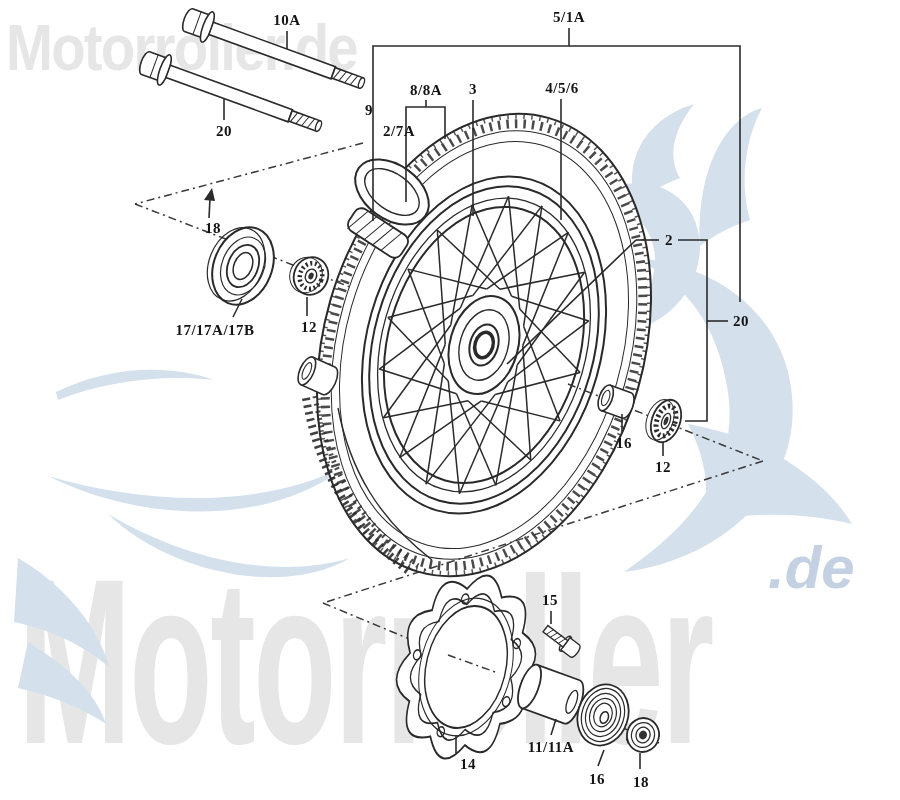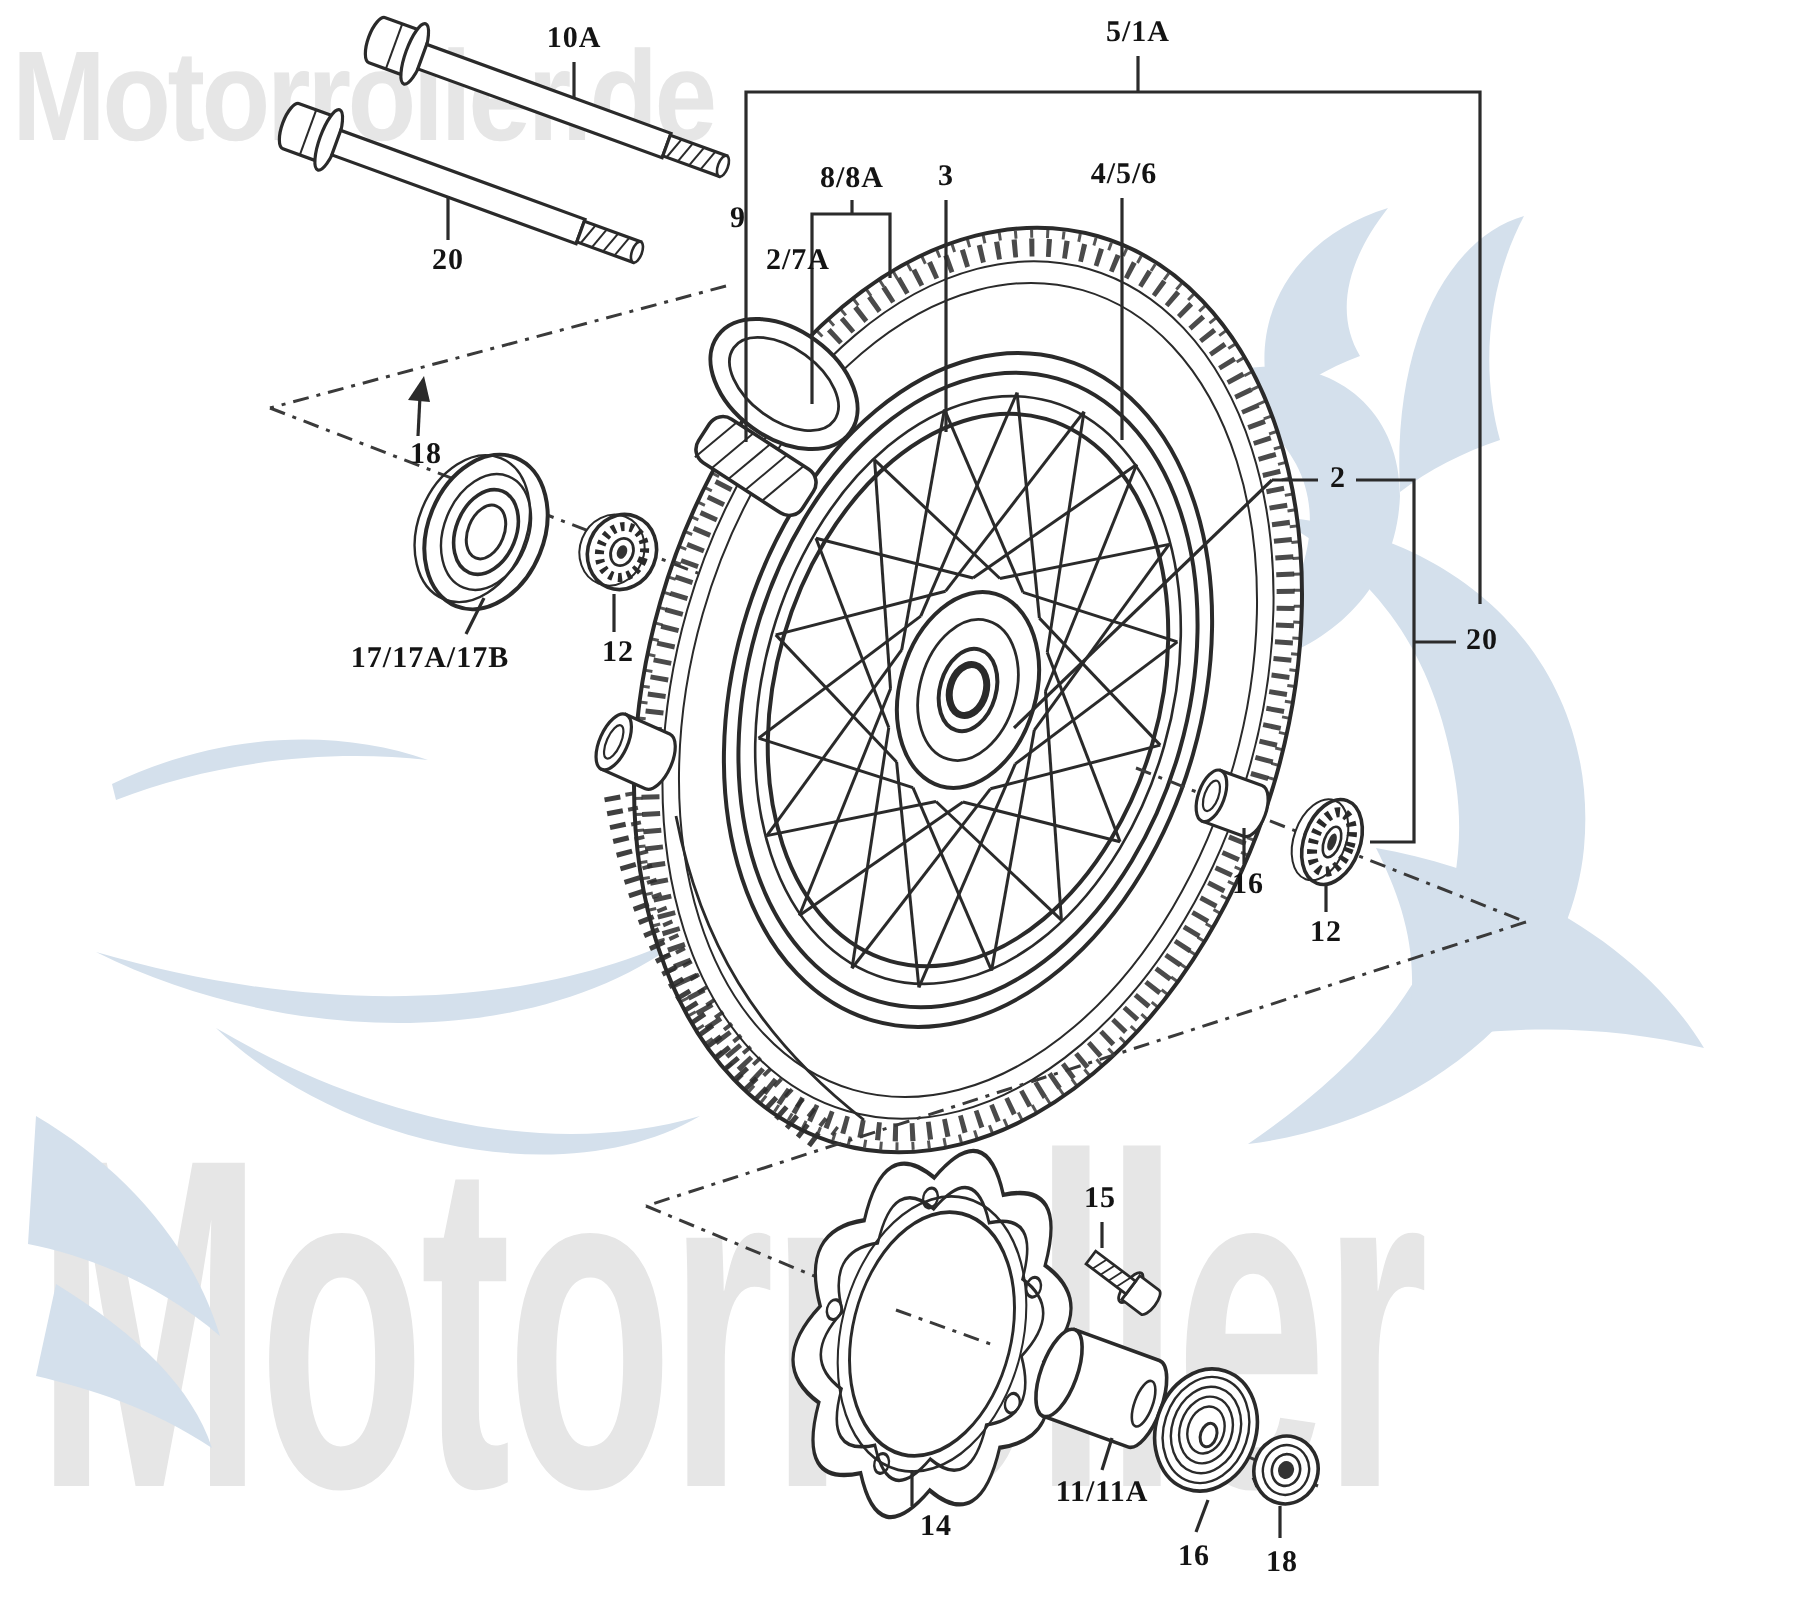--- a/index.html
+++ b/index.html
@@ -38,20 +38,21 @@
     color:var(--label);white-space:nowrap;letter-spacing:.5px;
   }
 </style>
 </head>
 <body>
 
 <div id="stage">
 
   <div class="wm-top">Motorroller.de</div>
   <div class="wm-bottom">Motorroller</div>
+  <div class="wm-de">.de</div>
 
   <svg class="art" width="900" height="800" viewBox="0 0 900 800">
 
     <g style="fill:var(--eagle_blue)" stroke="none">
       <path d="M636,204 C622,158 648,118 694,104 C672,132 668,158 680,178 C664,184 648,193 636,204 Z"></path>
       <path d="M700,246 C696,168 726,118 762,108 C744,142 740,184 750,220 C732,226 714,235 700,246 Z"></path>
       <path d="M598,192 C652,168 700,196 700,248 C698,300 656,330 616,334 C652,302 664,262 648,232 C637,212 618,198 598,192 Z"></path>
       <path d="M636,258 C736,266 800,336 792,424 C784,506 706,562 624,572 C700,520 738,462 728,392 C718,326 688,286 636,258 Z"></path>
       <path d="M688,424 C758,436 822,474 852,524 C802,512 752,512 702,522 C712,482 702,452 688,424 Z"></path>
       <path d="M56,392 C110,366 168,364 214,380 C160,374 104,382 58,400 Z"></path>

